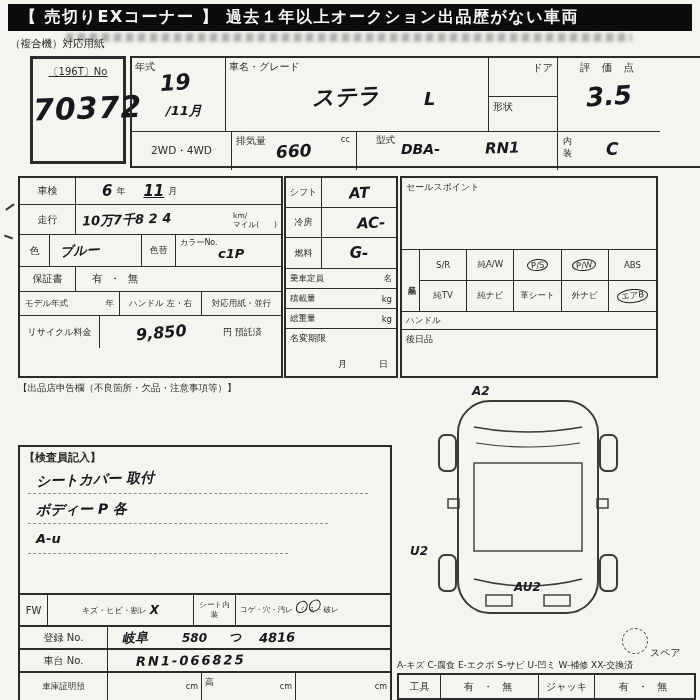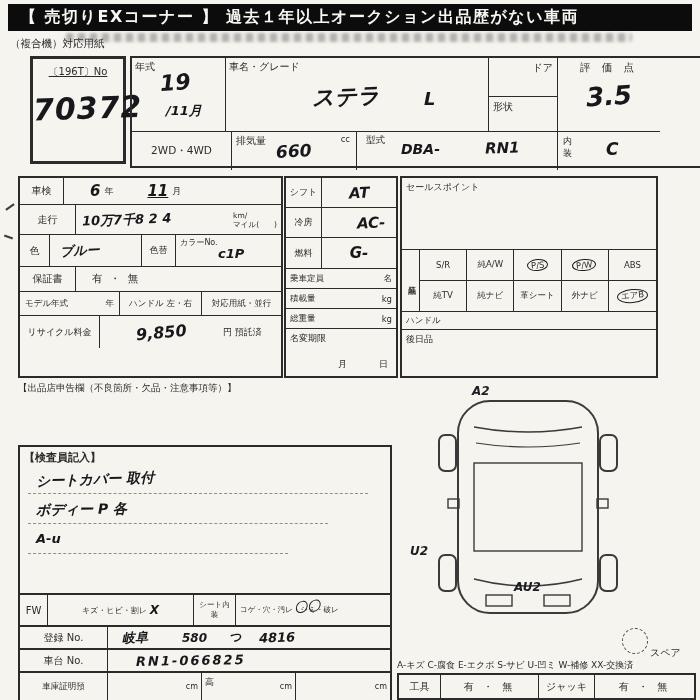--- a/index.html
+++ b/index.html
@@ -66,37 +66,37 @@
     </div>
     <div class="abs br flex ac jc" style="left:0;top:74px;width:100px;height:38px;">
       <span class="lbl" style="font-size:10.5px;">2WD・4WD</span>
     </div>
     <div class="abs br" style="left:100px;top:74px;width:125px;height:38px;">
       <span class="lbl" style="position:absolute;left:4px;top:2px;font-size:10px;">排気量</span>
       <span class="lbl" style="position:absolute;right:6px;top:2px;font-size:8.5px;">cc</span>
       <span class="hw" style="position:absolute;left:44px;top:9px;font-size:17px;transform:rotate(-3deg);">660</span>
     </div>
     <div class="abs br" style="left:225px;top:74px;width:201px;height:38px;">
-      <span class="lbl" style="position:absolute;left:9px;top:2px;font-size:9.5px;">型式</span>
+      <span class="lbl" style="position:absolute;left:19px;top:2px;font-size:9.5px;">型式</span>
       <span class="hw" style="position:absolute;left:44px;top:9px;font-size:14px;">DBA-</span>
       <span class="hw" style="position:absolute;left:128px;top:7px;font-size:15px;transform:rotate(-2deg);">RN1</span>
     </div>
     <div class="abs" style="left:426px;top:74px;width:102px;height:38px;">
       <span class="lbl" style="position:absolute;left:5px;top:4px;font-size:9px;width:12px;line-height:1.3;">内装</span>
       <span class="hw" style="position:absolute;left:48px;top:7px;font-size:17px;">C</span>
     </div>
   </div>
 
   <div class="abs b2" style="left:18px;top:176px;width:265px;height:202px;font-size:10px;">
     <div class="flex bb" style="height:27px;">
-      <div class="br flex ac jc lbl" style="width:44px;">車検</div>
+      <div class="br flex ac jc lbl" style="width:56px;">車検</div>
       <div class="flex ac" style="flex:1;padding-left:26px;gap:4px;">
         <span class="hw" style="font-size:15px;">6</span>
         <span style="font-size:9px;">年</span>
-        <span class="hw" style="font-size:15px;margin-left:30px;text-decoration:underline;">11</span>
+        <span class="hw" style="font-size:15px;margin-left:14px;text-decoration:underline;">11</span>
         <span style="font-size:9px;">月</span>
       </div>
     </div>
     <div class="flex bb" style="height:30px;">
       <div class="br flex ac jc lbl" style="width:56px;">走行</div>
       <div class="flex ac" style="flex:1;padding-left:6px;">
         <span class="hw" style="font-size:13px;transform:rotate(-2deg);">10万7千8 2 4</span>
         <span style="margin-left:auto;padding-right:4px;font-size:7.5px;line-height:1.2;">
           <span style="display:block;">km/</span>
           <span style="display:block;">マイル(　　)</span>

